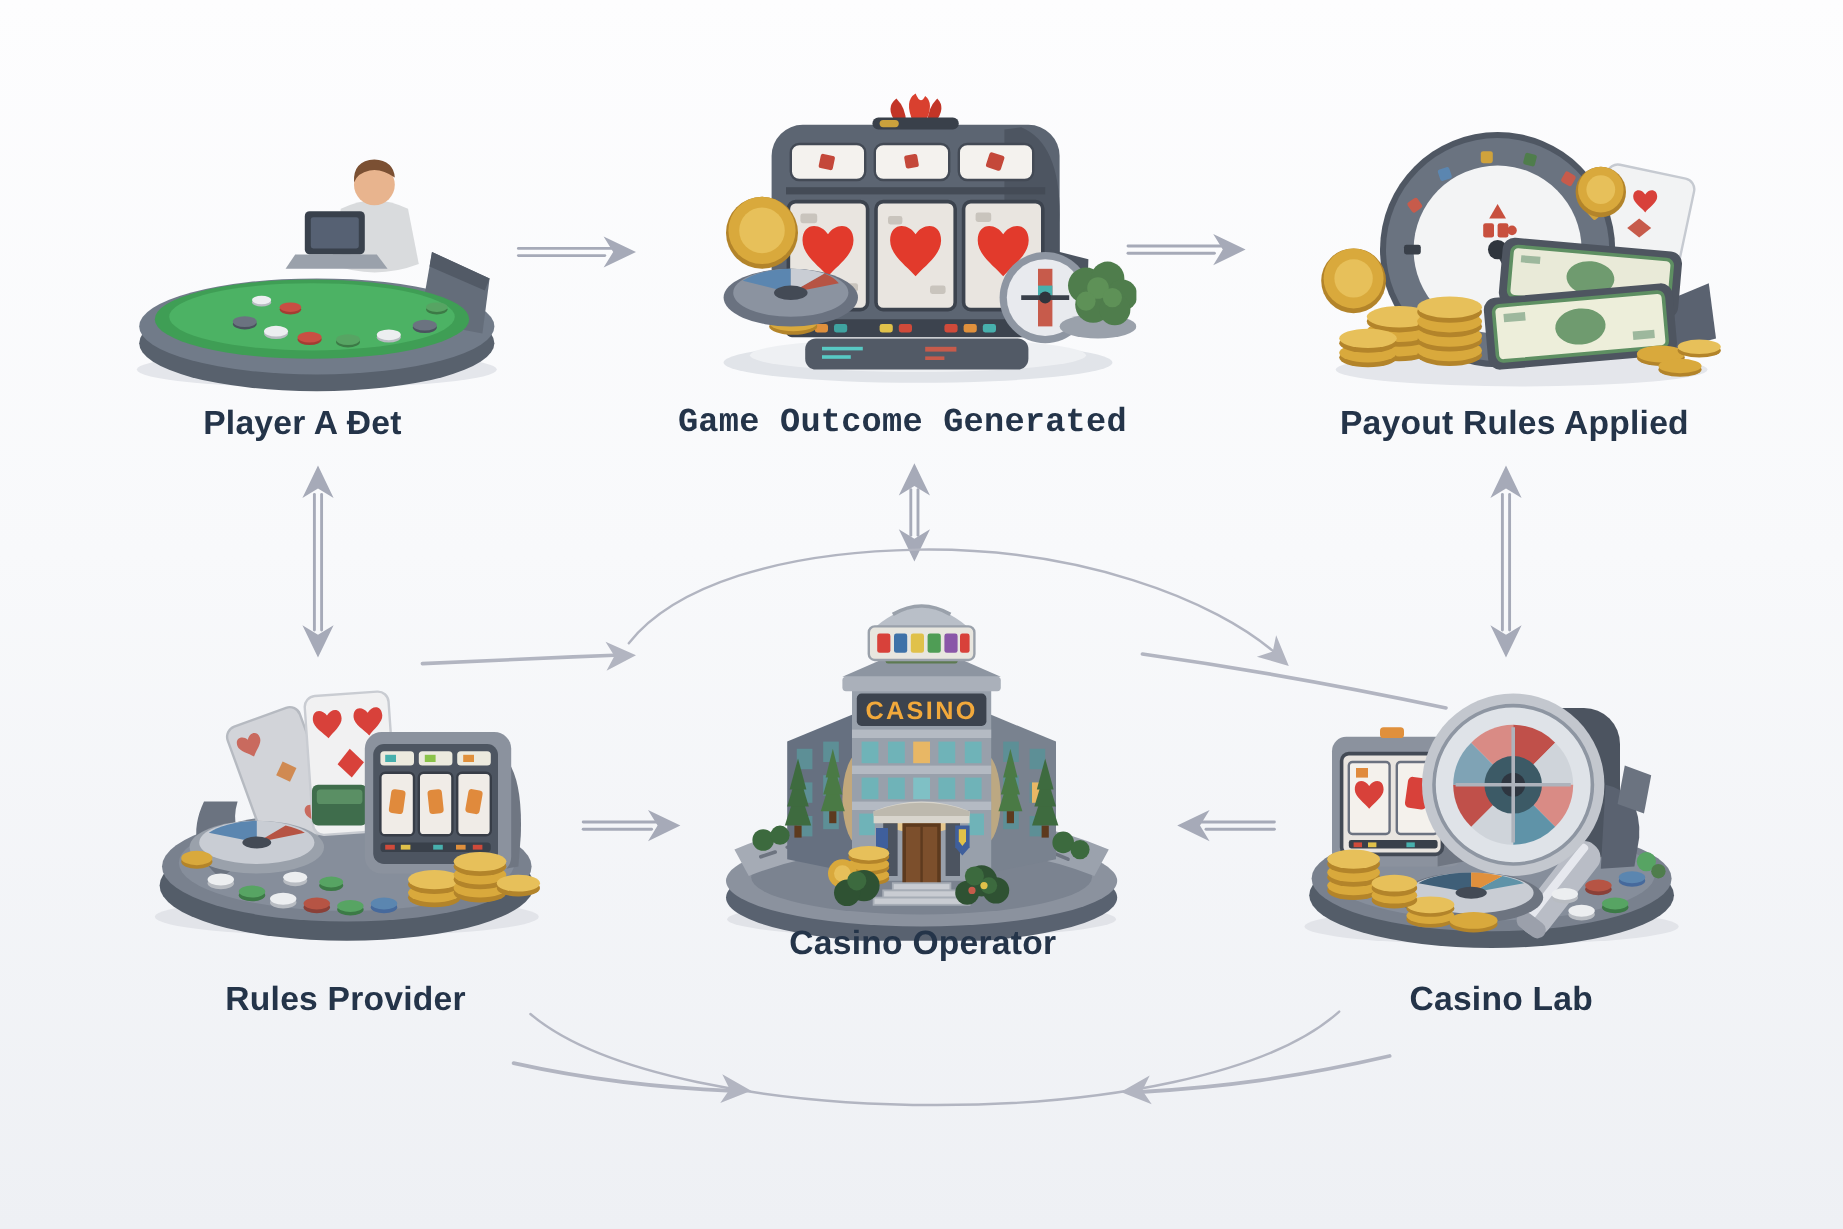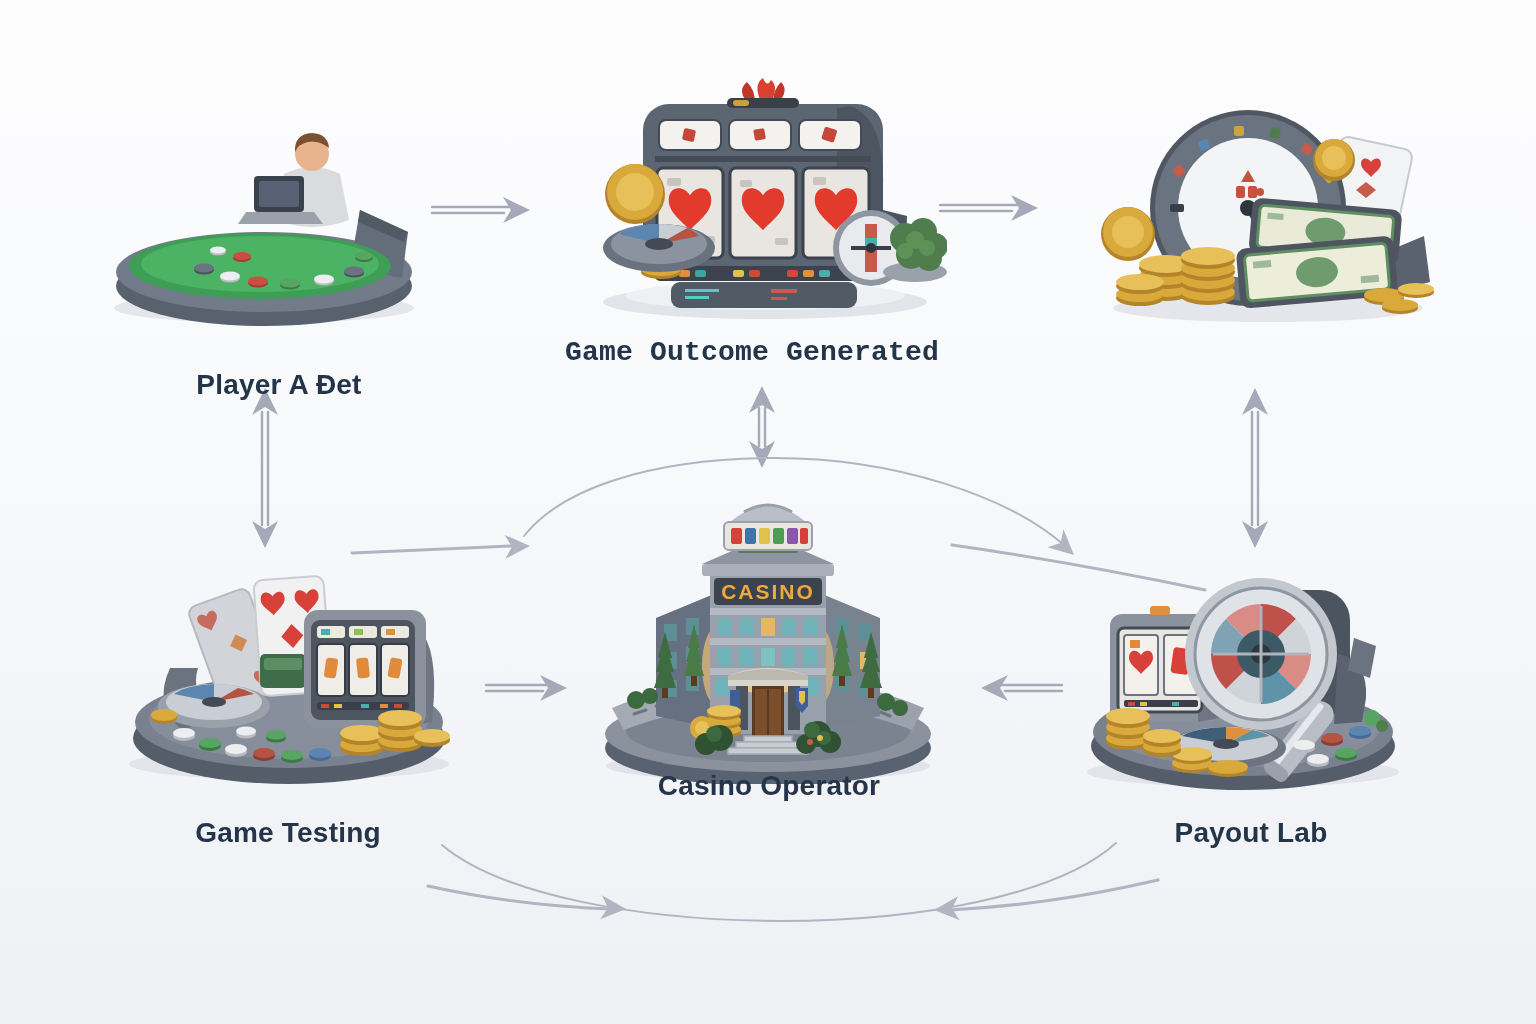--- a/index.html
+++ b/index.html
@@ -649,19 +649,20 @@
         <ellipse cx="242" cy="220" rx="11" ry="5" fill="#b8bcc2"></ellipse>
           <ellipse cx="242" cy="217" rx="11" ry="5" fill="#eceef0"></ellipse>
         <ellipse cx="270" cy="214" rx="11" ry="5" fill="#3c7a46"></ellipse>
           <ellipse cx="270" cy="211" rx="11" ry="5" fill="#57a463"></ellipse>
         <circle cx="296" cy="176" r="8" fill="#57a463"></circle>
           <circle cx="306" cy="184" r="6" fill="#4f7d4c"></circle>
       </g>
     </svg>
   </div>
 
-  <div class="label" style="left:279px;top:337px;margin-top:32px;">Player A Ðet</div>
+  <div class="label" style="left:252px;top:337px;">Player A Ðet</div>
   <div class="label" style="left:752px;top:337px;font-family:Liberation Mono, monospace;">Game Outcome Generated</div>
-  <div class="label" style="left:288px;top:817px;">Game Testing</div>
+  <div class="label" style="left:1262px;top:337px;">Payout Rules Applied</div>
+  <div class="label" style="left:288px;top:817px;">Rules Provider</div>
   <div class="label" style="left:769px;top:770px;">Casino Operator</div>
-  <div class="label" style="left:1251px;top:817px;">Payout Lab</div>
+  <div class="label" style="left:1251px;top:817px;">Casino Lab</div>
 
 </div>
 
 </body></html>

